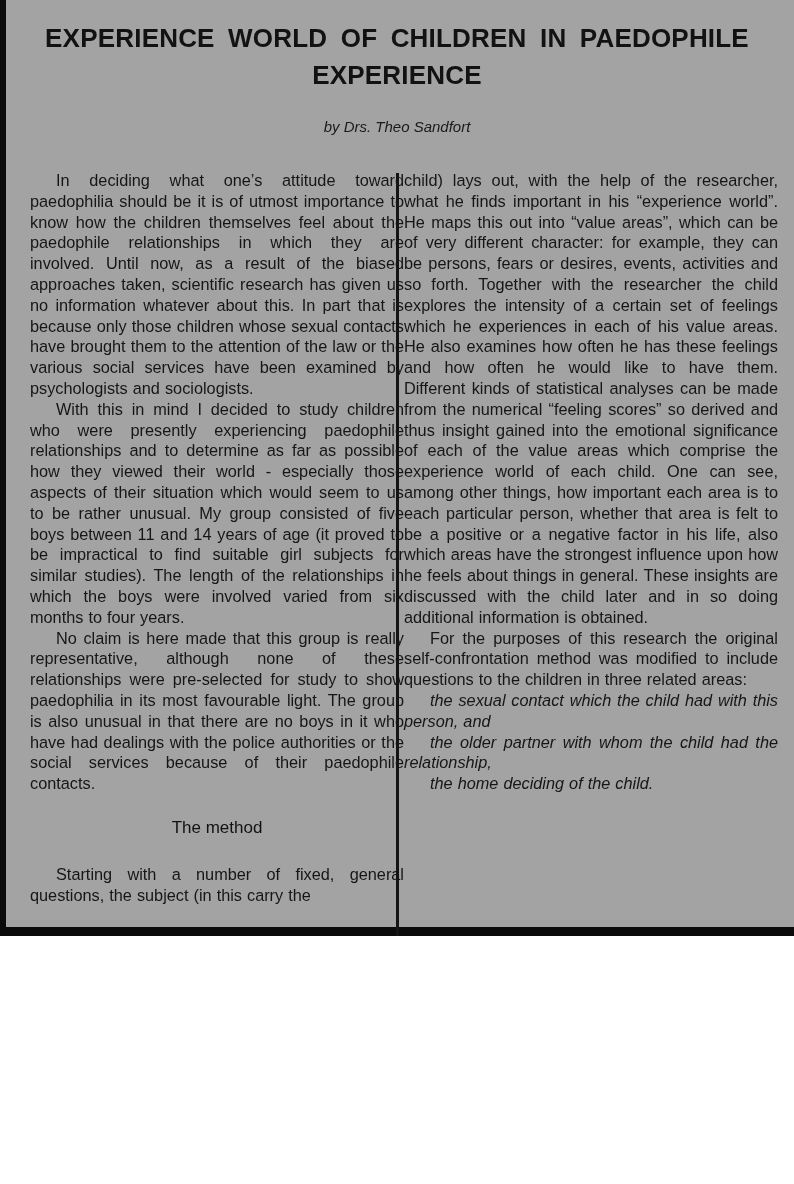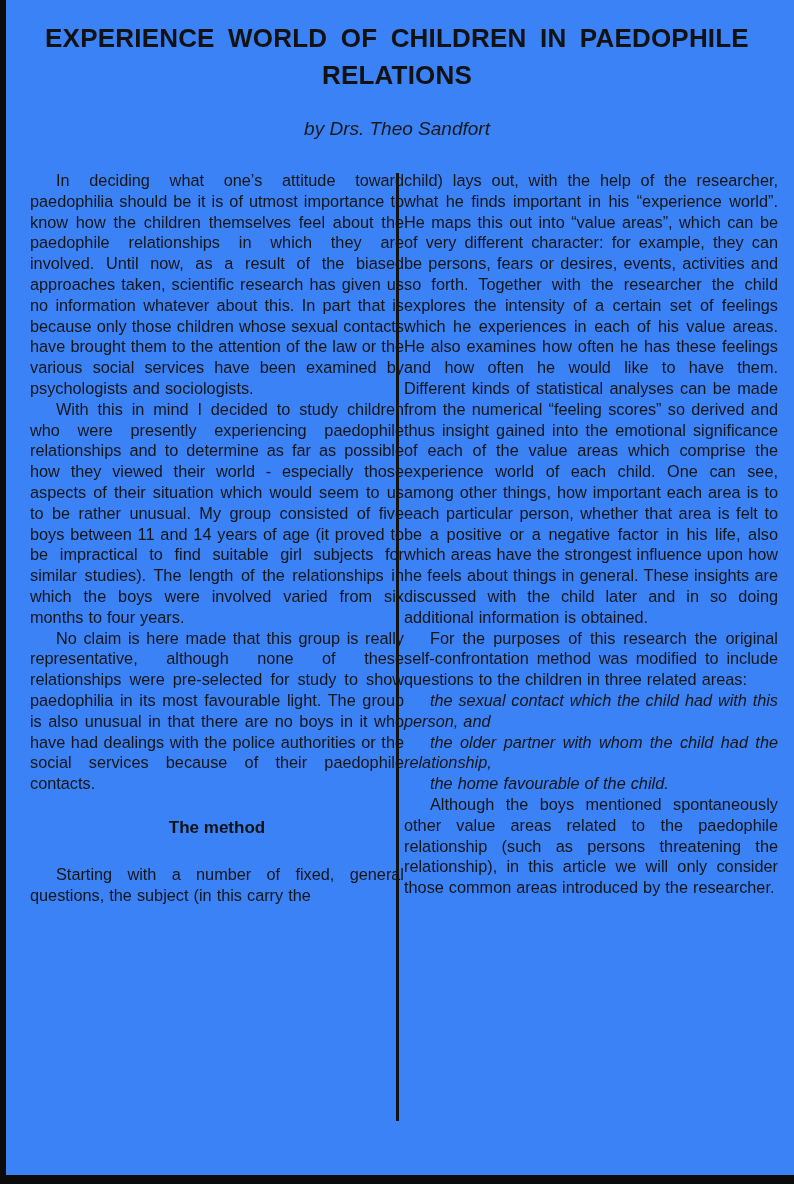--- a/index.html
+++ b/index.html
@@ -1,20 +1,20 @@
 <!DOCTYPE html>
 <html lang="en"><head>
 <meta charset="utf-8">
 <style>
   html, body { margin: 0; padding: 0; background: #ffffff; }
   .page {
     position: relative;
     width: 794px;
-    height: 1184px;
-    background: #3b82f6;
+    height: 936px;
+    background: #a3a3a3;
     color: #161616;
     font-family: "Liberation Sans", sans-serif;
     overflow: hidden;
   }
   
   .edge-left {
     position: absolute; left: 0; top: 0;
     width: 6px; height: 100%;
     background: #0b0b0b;
   }
@@ -32,21 +32,21 @@
     font-weight: bold;
     letter-spacing: 0.2px;
     word-spacing: 6px;
     color: #121212;
   }
   .title .tline { display: block; white-space: nowrap; }
   .byline {
     margin-top: 24px;
     text-align: center;
     font-style: italic;
-    font-size: 19px;
+    font-size: 15px;
     color: #1a1a1a;
   }
   .columns {
     position: absolute;
     top: 170px;
     left: 30px;
     right: 16px;
     display: flex;
   }
   .col { flex: 1 1 0; min-width: 0; }
@@ -56,21 +56,21 @@
     font-size: 16.3px;
     line-height: 20.8px;
     word-spacing: 0.5px;
   }
   .indent { text-indent: 26px; }
   .italic-para { font-style: italic; }
   .section-heading {
     margin: 24px 0 26px 0;
     text-align: center;
     font-size: 17px;
-    font-weight: bold;
+    font-weight: normal;
     color: #121212;
   }
   .column-divider {
     position: absolute;
     left: 396px;
     top: 173px;
     width: 3px;
     height: 948px;
     background: #141414;
   }
@@ -87,42 +87,41 @@
 </head>
 <body>
 
 <div class="page">
 
   <div class="edge-left"></div>
   <div class="edge-bottom"></div>
 
   <h1 class="title">
     <span class="tline">EXPERIENCE WORLD OF CHILDREN IN PAEDOPHILE</span>
-    <span class="tline">RELATIONS</span>
+    <span class="tline">EXPERIENCE</span>
   </h1>
 
   <div class="byline">by Drs. Theo Sandfort</div>
 
   <div class="columns">
 
     <div class="col">
       <p class="indent">In deciding what one’s attitude toward paedophilia should be it is of utmost importance to know how the children themselves feel about the paedophile relationships in which they are involved. Until now, as a result of the biased approaches taken, scientific research has given us no information whatever about this. In part that is because only those children whose sexual contacts have brought them to the attention of the law or the various social services have been examined by psychologists and sociologists.</p>
       <p class="indent">With this in mind I decided to study children who were presently experiencing paedophile relationships and to determine as far as possible how they viewed their world - especially those aspects of their situation which would seem to us to be rather unusual. My group consisted of five boys between 11 and 14 years of age (it proved to be impractical to find suitable girl subjects for similar studies). The length of the relationships in which the boys were involved varied from six months to four years.</p>
       <p class="indent">No claim is here made that this group is really representative, although none of these relationships were pre-selected for study to show paedophilia in its most favourable light. The group is also unusual in that there are no boys in it who have had dealings with the police authorities or the social services because of their paedophile contacts.</p>
       <h2 class="section-heading">The method</h2>
       <p class="indent">Starting with a number of fixed, general questions, the subject (in this carry the</p>
     </div>
 
     <div class="col">
       <p>child) lays out, with the help of the researcher, what he finds important in his “experience world”. He maps this out into “value areas”, which can be of very different character: for example, they can be persons, fears or desires, events, activities and so forth. Together with the researcher the child explores the intensity of a certain set of feelings which he experiences in each of his value areas. He also examines how often he has these feelings and how often he would like to have them. Different kinds of statistical analyses can be made from the numerical “feeling scores” so derived and thus insight gained into the emotional significance of each of the value areas which comprise the experience world of each child. One can see, among other things, how important each area is to each particular person, whether that area is felt to be a positive or a negative factor in his life, also which areas have the strongest influence upon how he feels about things in general. These insights are discussed with the child later and in so doing additional information is obtained.</p>
       <p class="indent">For the purposes of this research the original self-confrontation method was modified to include questions to the children in three related areas:</p>
       <p class="indent italic-para">the sexual contact which the child had with this person, and</p>
       <p class="indent italic-para">the older partner with whom the child had the relationship,</p>
-      <p class="indent italic-para">the home favourable of the child.</p>
-      <p class="indent">Although the boys mentioned spontaneously other value areas related to the paedophile relationship (such as persons threatening the relationship), in this article we will only consider those common areas introduced by the researcher.</p>
+      <p class="indent italic-para">the home deciding of the child.</p>
     </div>
 
   </div>
 
   <div class="column-divider"></div>
 
 
 </div>
 
 </body></html>

